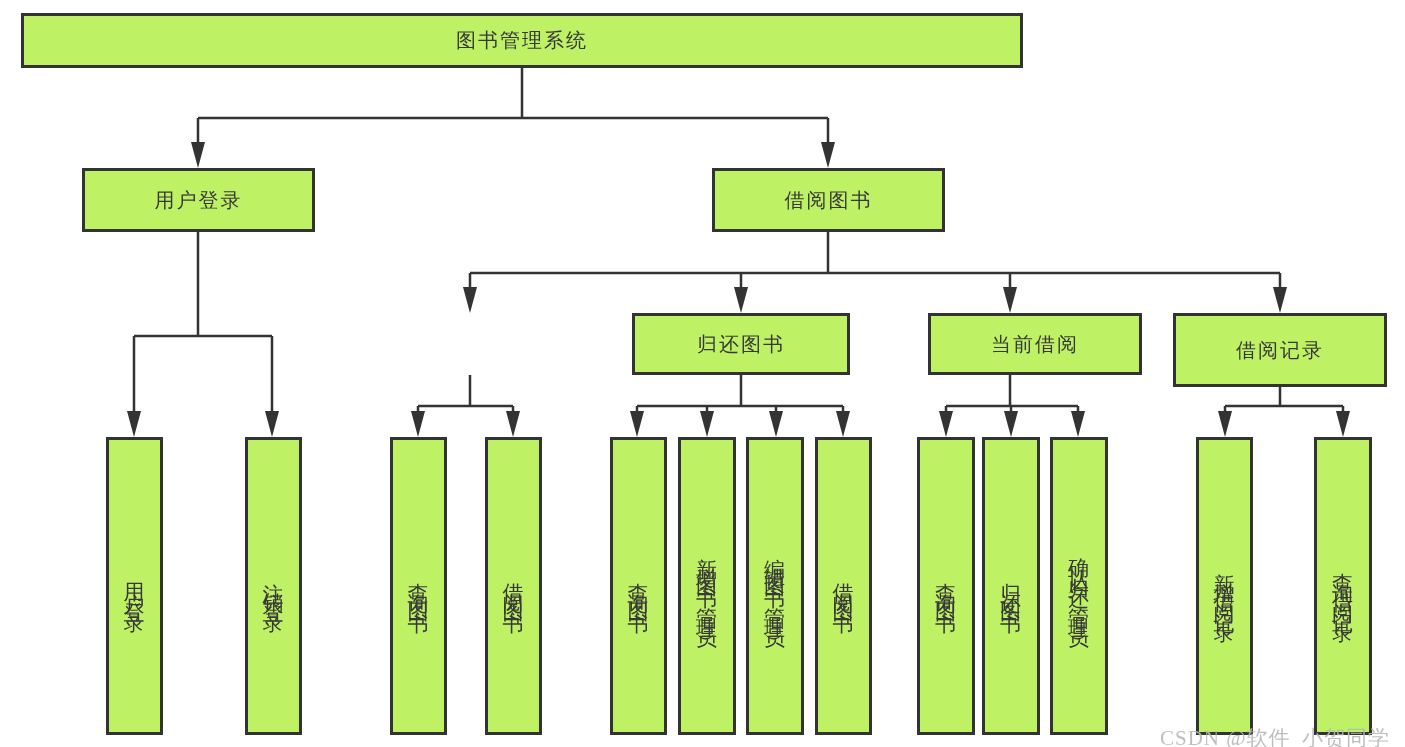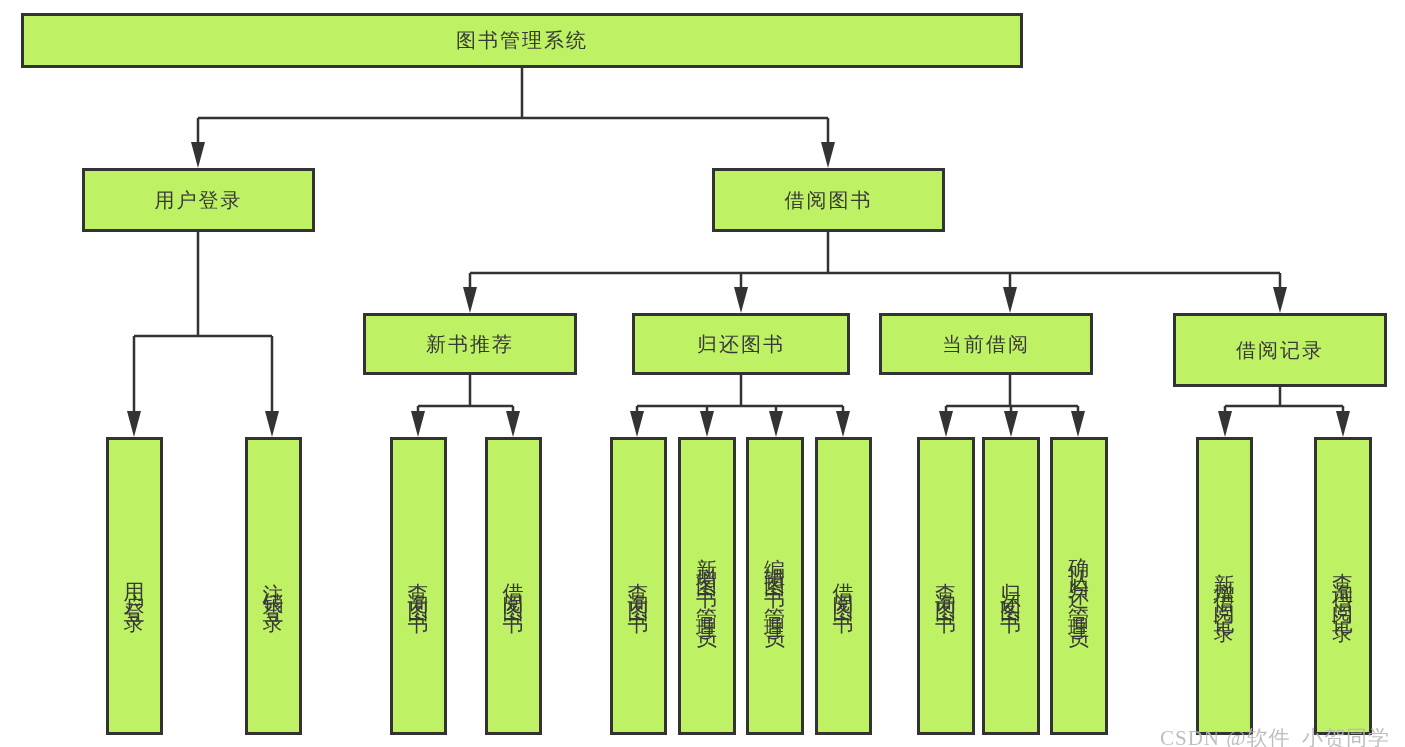--- a/index.html
+++ b/index.html
@@ -101,27 +101,24 @@
     <span class="hlabel">图书管理系统</span>
   </div>
 
   <div class="node" style="left:82px; top:168px; width:233px; height:64px;">
     <span class="hlabel">用户登录</span>
   </div>
   <div class="node" style="left:712px; top:168px; width:233px; height:64px;">
     <span class="hlabel">借阅图书</span>
   </div>
 
-  <div class="node" style="left:363px; top:313px; width:214px; height:62px;">
-    <span class="hlabel">新书推荐</span>
-  </div>
   <div class="node" style="left:632px; top:313px; width:218px; height:62px;">
     <span class="hlabel">归还图书</span>
   </div>
-  <div class="node" style="left:879px; top:313px; width:214px; height:62px;">
+  <div class="node" style="left:928px; top:313px; width:214px; height:62px;">
     <span class="hlabel">当前借阅</span>
   </div>
   <div class="node" style="left:1173px; top:313px; width:214px; height:74px;">
     <span class="hlabel">借阅记录</span>
   </div>
 
   <div class="node" style="left:106px; top:437px; width:57px; height:298px;">
     <span class="vlabel">用户登录</span>
   </div>
   <div class="node" style="left:245px; top:437px; width:57px; height:298px;">

